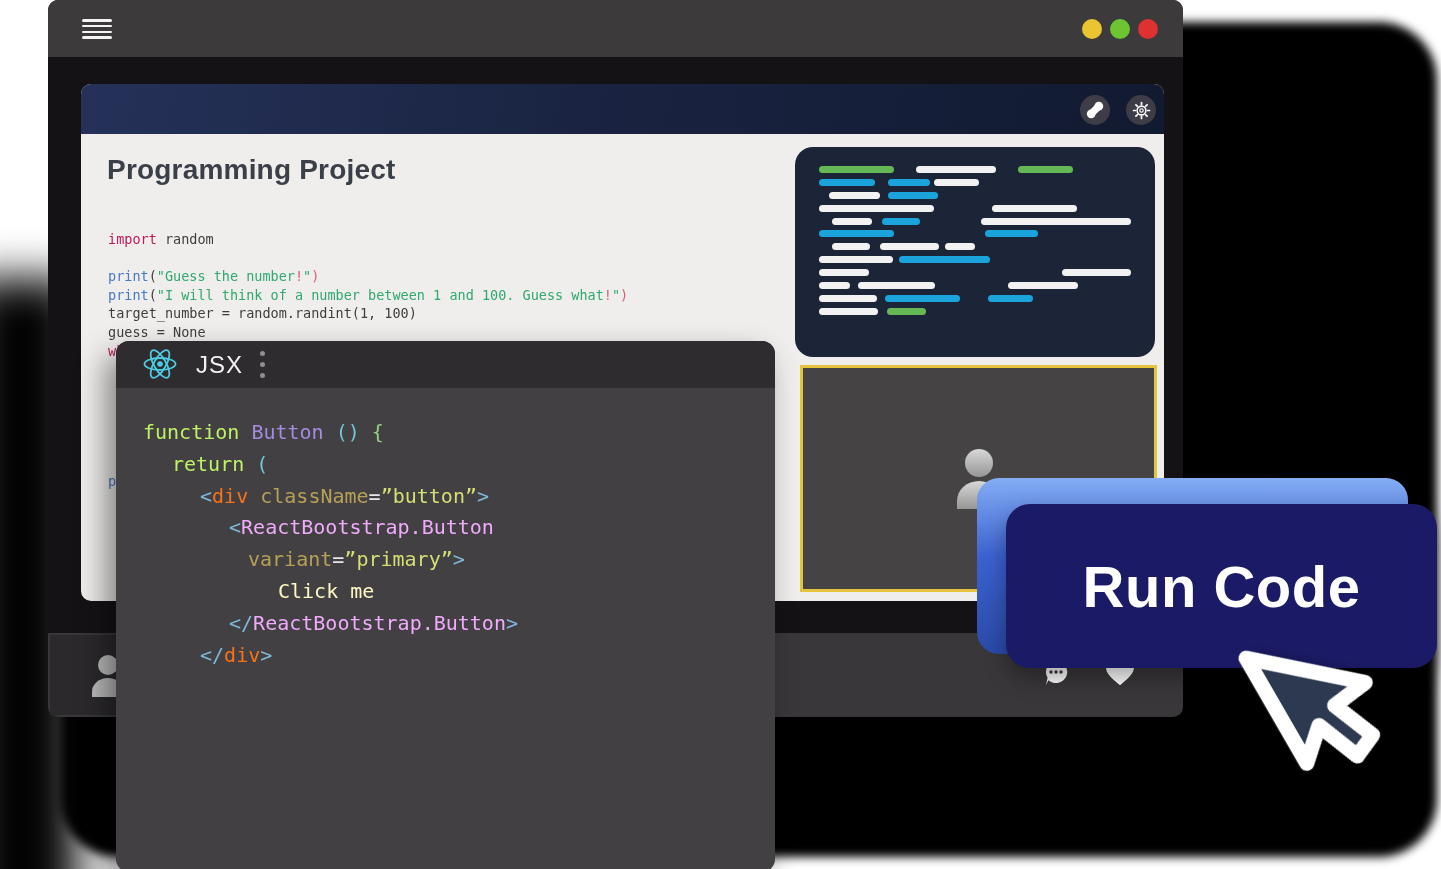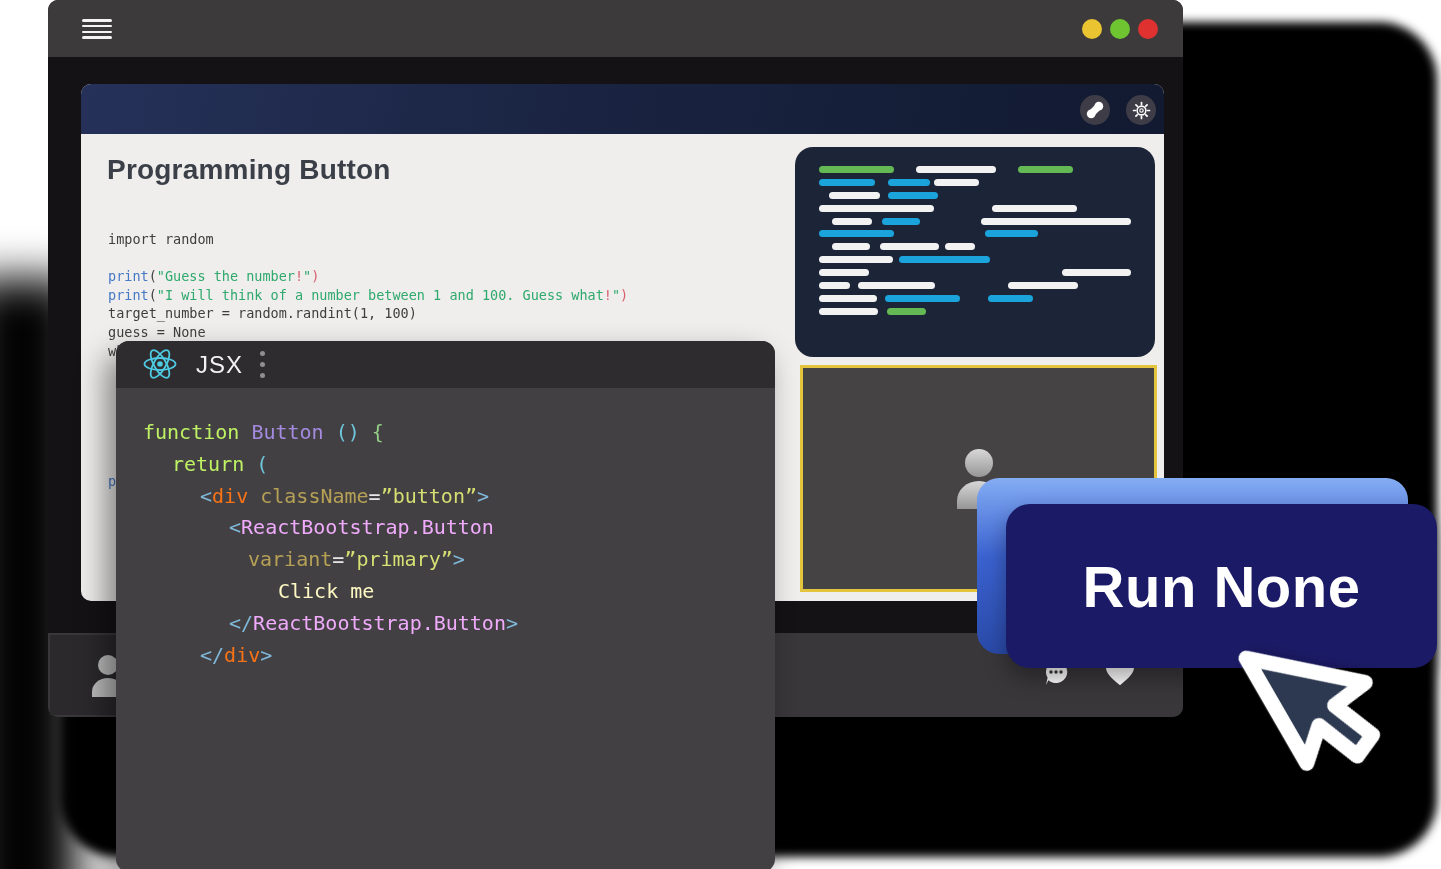--- a/index.html
+++ b/index.html
@@ -48,21 +48,21 @@
   .card-title {
     position:absolute; left:26px; top:70px; font-size:28px; font-weight:700;
     color:#3a3f48; letter-spacing:.2px;
   }
   
   .pycode {
     position:absolute; left:27px; top:146px;
     font-family:"DejaVu Sans Mono", monospace; font-size:13.5px; line-height:18.6px;
     white-space:pre; color:#3f3e3e;
   }
-  .py-kw{color:#404040} .py-fn{color:#4579c5} .py-str{color:#2fa96d}
+  .py-kw{color:#be185d} .py-fn{color:#4579c5} .py-str{color:#2fa96d}
   .py-ex{color:#d95f6d} .py-pl{color:#3f3e3e}
   
   .illustration {
     position:absolute; left:714px; top:63px; width:360px; height:210px;
     background:#1c2538; border-radius:18px; padding:16px 24px 0 24px;
     display:flex; flex-direction:column;
   }
   .irow { display:flex; align-items:center; height:12.9px; }
   .pill { height:7px; border-radius:4px; flex:none; }
   .p-w{background:#f2f2f2} .p-b{background:#1ba3dc} .p-g{background:#64b954}
@@ -170,21 +170,21 @@
                 <line x1="16.4" y1="10" x2="18.4" y2="10"></line>
               <line x1="4.1" y1="4.1" x2="5.5" y2="5.5"></line>
                 <line x1="14.5" y1="14.5" x2="15.9" y2="15.9"></line>
               <line x1="15.9" y1="4.1" x2="14.5" y2="5.5"></line>
                 <line x1="5.5" y1="14.5" x2="4.1" y2="15.9"></line>
             </g>
           </svg>
         </div>
       </div>
 
-      <div class="card-title">Programming Button</div>
+      <div class="card-title">Programming Project</div>
 
       <div class="pycode"><div><span class="py-kw">import</span><span class="py-pl"> random</span></div><div>&nbsp;</div><div><span class="py-fn">print</span><span class="py-pl">(</span><span class="py-str">"Guess the number</span><span class="py-ex">!</span><span class="py-str">"</span><span class="py-ex">)</span></div><div><span class="py-fn">print</span><span class="py-pl">(</span><span class="py-str">"I will think of a number between 1 and 100. Guess what</span><span class="py-ex">!</span><span class="py-str">"</span><span class="py-ex">)</span></div><div><span class="py-pl">target_number = random.randint(1, 100)</span></div><div><span class="py-pl">guess = None</span></div><div><span class="py-kw">while</span><span class="py-pl"> guess != target_number:</span></div><div><span class="py-pl">    guess = int(input(</span><span class="py-str">"Your guess: "</span><span class="py-pl">))</span></div><div><span class="py-kw">    if</span><span class="py-pl"> guess &lt; target_number:</span></div><div><span class="py-pl">        </span><span class="py-fn">print</span><span class="py-pl">(</span><span class="py-str">"Too low</span><span class="py-ex">!</span><span class="py-str">"</span><span class="py-ex">)</span></div><div><span class="py-kw">    elif</span><span class="py-pl"> guess &gt; target_number:</span></div><div><span class="py-pl">        </span><span class="py-fn">print</span><span class="py-pl">(</span><span class="py-str">"Too high</span><span class="py-ex">!</span><span class="py-str">"</span><span class="py-ex">)</span></div><div>&nbsp;</div><div><span class="py-fn">print</span><span class="py-pl">(</span><span class="py-str">"You got it</span><span class="py-ex">!</span><span class="py-str">"</span><span class="py-ex">)</span></div></div>
 
       <div class="illustration">
           <div class="irow">
             <span class="pill p-g" style="width: 75px; margin-left: 0px;"></span>
             <span class="pill p-w" style="width: 80px; margin-left: 22px;"></span>
             <span class="pill p-g" style="width: 55px; margin-left: 22px;"></span>
           </div>
           <div class="irow">
@@ -292,21 +292,21 @@
           <i></i>
           <i></i>
           <i></i>
         </div>
     </div>
     <div class="jsxcode"><div style="margin-left: 0px;"><span class="jx-kw">function </span><span class="jx-fn2">Button </span><span class="jx-par">() </span><span class="jx-brc">{</span></div><div style="margin-left: 29px;"><span class="jx-kw">return </span><span class="jx-par">(</span></div><div style="margin-left: 57px;"><span class="jx-tb">&lt;</span><span class="jx-tag">div</span><span class="jx-attr"> className</span><span class="jx-eq">=</span><span class="jx-str">”button”</span><span class="jx-tb">&gt;</span></div><div style="margin-left: 86px;"><span class="jx-tb">&lt;</span><span class="jx-cmp">ReactBootstrap.Button</span></div><div style="margin-left: 105px;"><span class="jx-attr">variant</span><span class="jx-eq">=</span><span class="jx-str">”primary”</span><span class="jx-tb">&gt;</span></div><div style="margin-left: 135px;"><span class="jx-txt">Click me</span></div><div style="margin-left: 86px;"><span class="jx-tb">&lt;/</span><span class="jx-cmp">ReactBootstrap.Button</span><span class="jx-tb">&gt;</span></div><div style="margin-left: 57px;"><span class="jx-tb">&lt;/</span><span class="jx-tag">div</span><span class="jx-tb">&gt;</span></div></div>
   </div>
 
   <div class="run-back"></div>
   <div class="run-front">
-    <span class="run-label">Run None</span>
+    <span class="run-label">Run Code</span>
   </div>
 
   <div class="cursor">
     <svg width="160" height="180" viewBox="0 0 84 95">
       <path d="M10 6 L10 70 L25.5 56 L35 80 L47.5 74.5 L38 51 L58 48.5 Z" fill="#2c3950" stroke="#fff" stroke-width="8" stroke-linejoin="round" stroke-linecap="round"></path>
     </svg>
   </div>
 
 </div>
 

